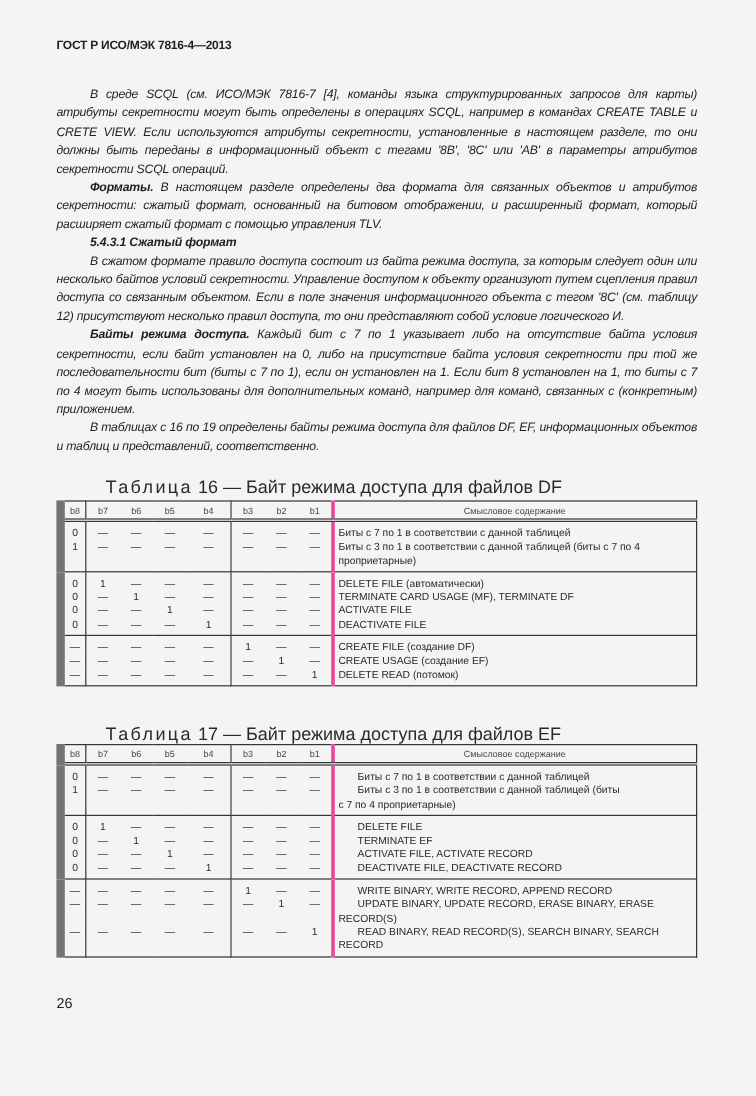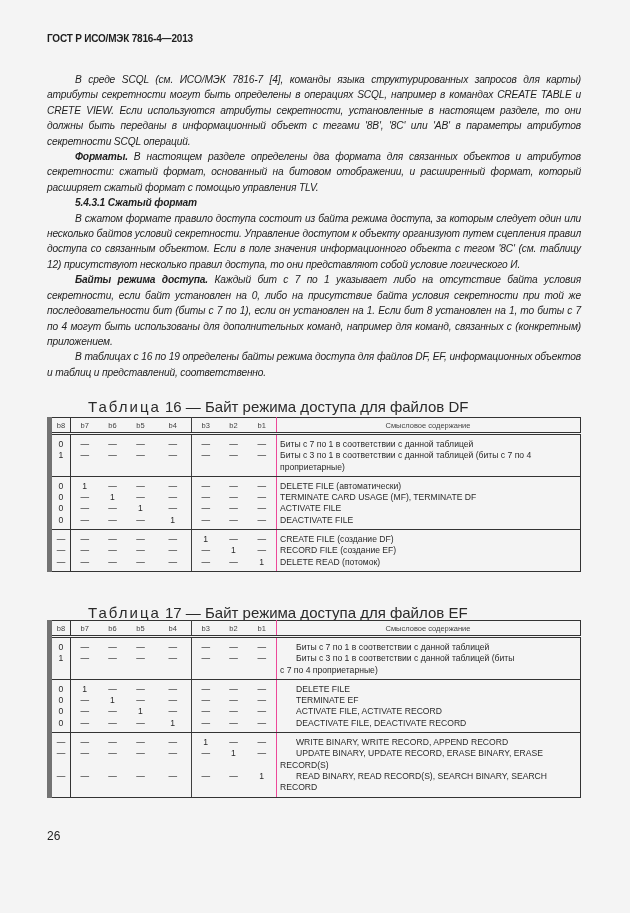--- a/index.html
+++ b/index.html
@@ -38,23 +38,23 @@
     table-layout: fixed;
   }
   table.bits th {
     font-weight: normal; font-size: 7.5px; color: #444;
     height: 14px; padding: 0;
     border-top: 1px solid #333;
     border-bottom: 3px double #333;
     text-align: center;
   }
   table.bits td { padding: 0; vertical-align: top; }
-  table.bits .b8 { border-left: 5px solid #737373; border-right: 1px solid #333; text-align: center; }
+  table.bits .b8 { border-left: 7px solid #737373; border-right: 1px solid #333; text-align: center; }
   table.bits .b4 { border-right: 1px solid #404040; }
-  table.bits .b1 { border-right: 1px solid #ec4899; }
+  table.bits .b1 { border-right: 3px solid #ec4899; }
   table.bits .desc { border-right: 1px solid #333; padding-left: 3px; padding-right: 4px; }
   table.bits tr.group td { border-bottom: 1px solid #333; padding-top: 4px; padding-bottom: 3px; }
   table.bits tr.group.last td { border-bottom: 1.5px solid #333; }
   .bitcol { display: flex; flex-direction: column; }
   .bitcol span { height: 11.3px; line-height: 11.3px; text-align: center; }
   .desclines { line-height: 11.3px; }
   .desclines div { }
   .desclines.indent div { text-indent: 16px; }
   .page-number { position: absolute; left: 0; top: 829px; font-size: 12px; }
 </style>
@@ -287,21 +287,21 @@
           <td class="b1">
             <div class="bitcol">
               <span>—</span>
               <span>—</span>
               <span>1</span>
             </div>
           </td>
           <td class="desc">
             <div class="desclines">
               <div>CREATE FILE (создание DF)</div>
-              <div>RECORD FILE (создание EF)</div>
+              <div>CREATE USAGE (создание EF)</div>
               <div>DELETE READ (потомок)</div>
             </div>
           </td>
         </tr>
       </tbody>
     </table>
 
   <div class="table-caption" style="top:604px;">
     <span class="spaced">Таблица</span>
     <span>17 — Байт режима доступа для файлов EF</span>

